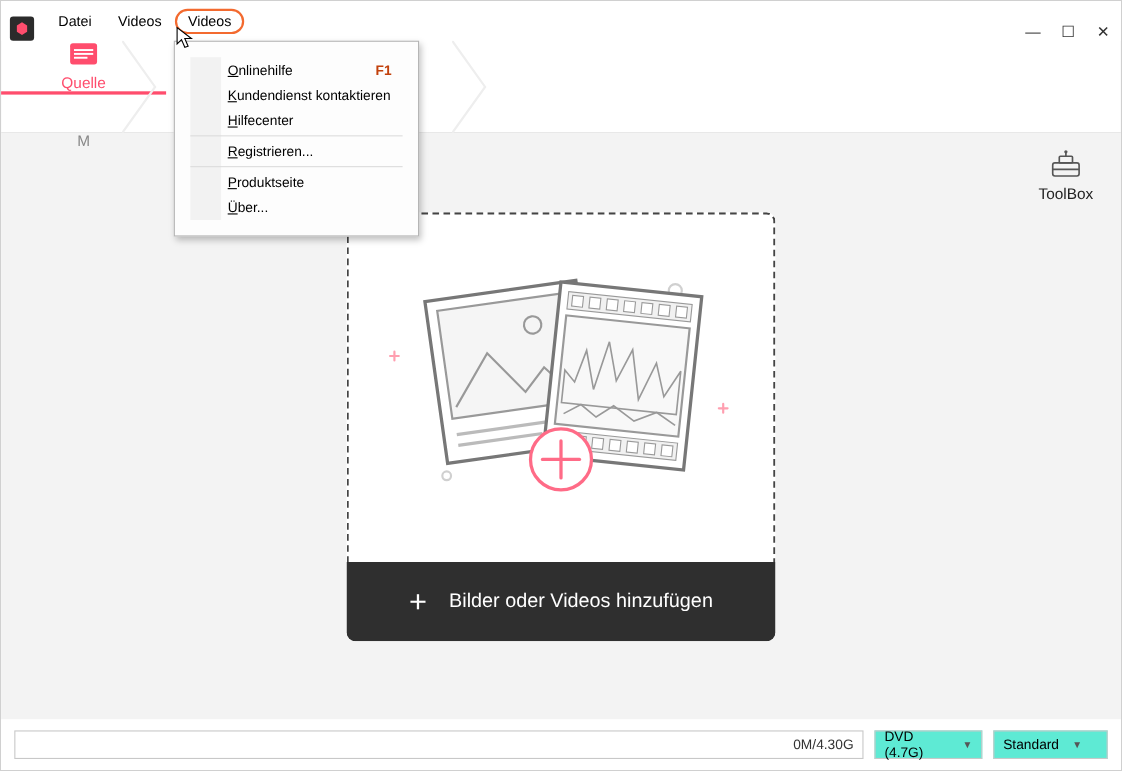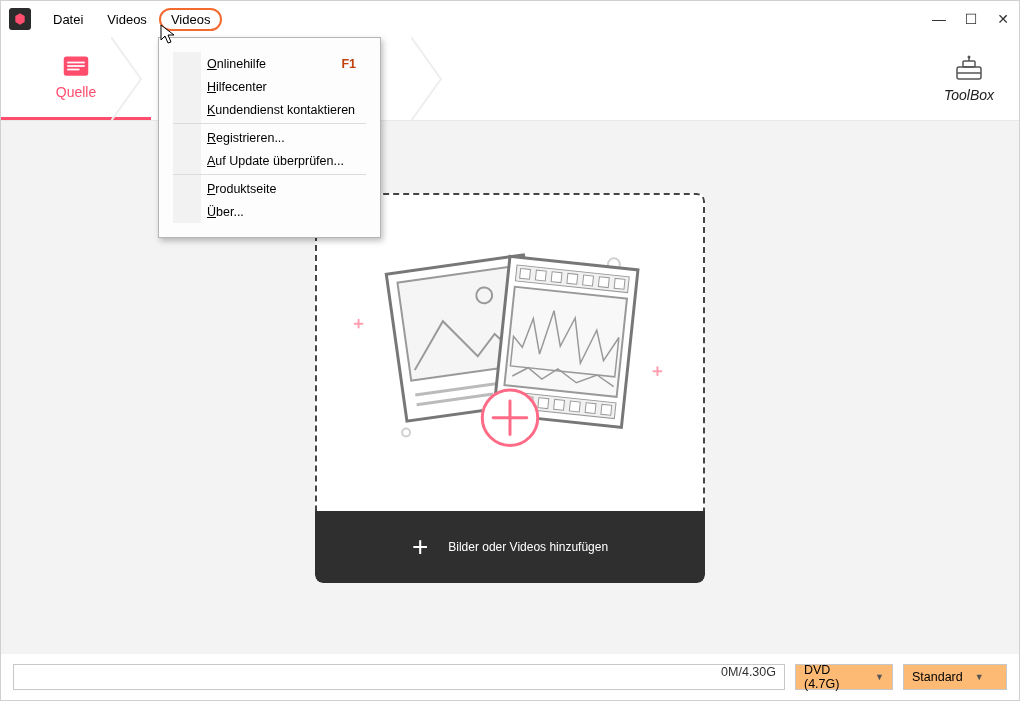--- a/index.html
+++ b/index.html
@@ -1,58 +1,58 @@
 <!DOCTYPE html>
 <html><head>
 <meta charset="utf-8">
 <style>
 * { margin: 0; padding: 0; box-sizing: border-box; font-family: "Segoe UI", Tahoma, sans-serif; }
 html, body { width: 1020px; height: 701px; background: #fff; overflow: hidden; }
 
 .window { width: 1020px; height: 701px; border: 1px solid #d0d0d0; position: relative; display: flex; flex-direction: column; }
 
 
-.titlebar { height: 36px; display: flex; align-items: center; padding: 0 8px; background: #fff; }
+.titlebar { height: 36px; display: flex; align-items: flex-end; padding: 0 8px; background: #fff; }
 .app-icon { width: 22px; height: 22px; background: #2b2b2b; border-radius: 3px; display: flex; align-items: center; justify-content: center; margin-right: 10px; }
 .app-icon svg { width: 14px; height: 14px; }
 .menubar { display: flex; align-items: center; gap: 0; height: 100%; }
 .menu-item { font-size: 13px; padding: 4px 12px; cursor: pointer; border-radius: 12px; }
 .menu-item.active { border: 2px solid #f36a2f; padding: 2px 10px; }
 .win-controls { margin-left: auto; display: flex; gap: 16px; align-items: center; color: #333; }
 .win-controls span { font-size: 14px; cursor: pointer; width: 16px; text-align: center; font-family: "Segoe UI Symbol", sans-serif; }
 
 
-.steps { height: 84px; display: flex; align-items: stretch; position: relative; border-bottom: 1px solid #e8e8e8; }
+.steps { height: 84px; display: flex; align-items: stretch; position: relative; border-bottom: 1px solid #e8e8e8; flex-direction: column; }
 .step { width: 150px; position: relative; display: flex; flex-direction: column; align-items: center; justify-content: center; gap: 6px; }
 .step.one { border-bottom: 3px solid #ff4d6d; }
 .step-icon { width: 28px; height: 24px; }
 .step-label { font-size: 14px; }
 .step.one .step-label { color: #ff4d6d; }
 .step.two .step-label { color: #888; }
 .chevron { position: absolute; top: 0; width: 40px; height: 84px; }
 .chevron svg { width: 100%; height: 100%; }
 .chev1 { left: 110px; }
 .chev3 { left: 410px; }
-.toolbox { margin-left: auto; width: 100px; display: flex; flex-direction: column; align-items: center; justify-content: center; gap: 6px; font-style: italic; }
+.toolbox { margin-left: auto; width: 100px; display: flex; flex-direction: column; align-items: center; justify-content: center; gap: 6px; }
 .toolbox-label { font-size: 14px; color: #222; }
 
 
 .main { flex: 1; background: #f3f3f3; display: flex; align-items: center; justify-content: center; }
 .dropzone { width: 390px; height: 390px; background: #fff; border-radius: 8px; display: flex; flex-direction: column; overflow: hidden; position: relative; }
 .drop-top { flex: 1; border: 2px dashed #444; border-bottom: none; border-radius: 8px 8px 0 0; position: relative; }
 .drop-bottom { height: 72px; background: #2f2f2f; display: flex; align-items: center; justify-content: center; gap: 20px; color: #fff; border-radius: 0 0 8px 8px; }
 .drop-bottom .plus { font-size: 28px; font-weight: 200; }
-.drop-bottom .txt { font-size: 12px; }
+.drop-bottom .txt { font-size: 18px; }
 
 .illus { position: absolute; inset: 0; }
 
 
 .bottombar { height: 46px; display: flex; align-items: center; padding: 0 12px; gap: 10px; background: #fff; }
-.progress-field { flex: 1; height: 26px; border: 1px solid #c8c8c8; display: flex; align-items: flex-start; justify-content: flex-end; padding: 0 8px; font-size: 12.5px; color: #333; }
-.select { height: 26px; border: 1px solid #c8c8c8; font-size: 12.5px; display: flex; align-items: center; padding: 0 8px 0 8px; position: relative; background: #fdba74; }
+.progress-field { flex: 1; height: 26px; border: 1px solid #c8c8c8; display: flex; align-items: center; justify-content: flex-end; padding: 0 8px; font-size: 12.5px; color: #333; }
+.select { height: 26px; border: 1px solid #c8c8c8; font-size: 12.5px; display: flex; align-items: center; padding: 0 8px 0 8px; position: relative; background: #5eead4; }
 .select .caret { margin-left: 12px; font-size: 9px; color: #555; }
 .sel-disc { width: 98px; }
 .sel-quality { width: 104px; }
 
 
 .dropdown { position: absolute; left: 157px; top: 36px; width: 223px; background: #fdfdfd; border: 1px solid #b5b5b5; box-shadow: 2px 3px 6px rgba(0,0,0,0.25); z-index: 50; padding: 14px; }
 .dd-inner { border-left: 28px solid #f2f2f2; }
 .dd-item { height: 23px; display: flex; align-items: center; font-size: 12.5px; padding-left: 6px; position: relative; cursor: pointer; }
 .dd-shortcut { position: absolute; right: 10px; color: #c2410c; font-weight: bold; }
 .dd-sep { height: 1px; background: #dcdcdc; margin: 2px 0 2px -28px; }
@@ -193,31 +193,28 @@
   </div>
 
   <div class="dropdown">
     <div class="dd-inner">
       <div class="dd-item">
         <span><span style="text-decoration:underline">O</span>nlinehilfe</span>
 
         <span class="dd-shortcut">F1</span>
       </div>
       <div class="dd-item">
+          <span><span style="text-decoration:underline">K</span>undendienst kontaktieren</span>
+        </div>
+      <div class="dd-item">
           <span><span style="text-decoration:underline">H</span>ilfecenter</span>
         </div>
-      <div class="dd-item">
-          <span><span style="text-decoration:underline">K</span>undendienst kontaktieren</span>
-        </div>
       <div class="dd-sep"></div>
       <div class="dd-item">
           <span><span style="text-decoration:underline">R</span>egistrieren...</span>
-        </div>
-      <div class="dd-item">
-          <span><span style="text-decoration:underline">A</span>uf Update überprüfen...</span>
         </div>
       <div class="dd-sep"></div>
       <div class="dd-item">
           <span><span style="text-decoration:underline">P</span>roduktseite</span>
         </div>
       <div class="dd-item">
           <span><span style="text-decoration:underline">Ü</span>ber...</span>
         </div>
     </div>
   </div>

